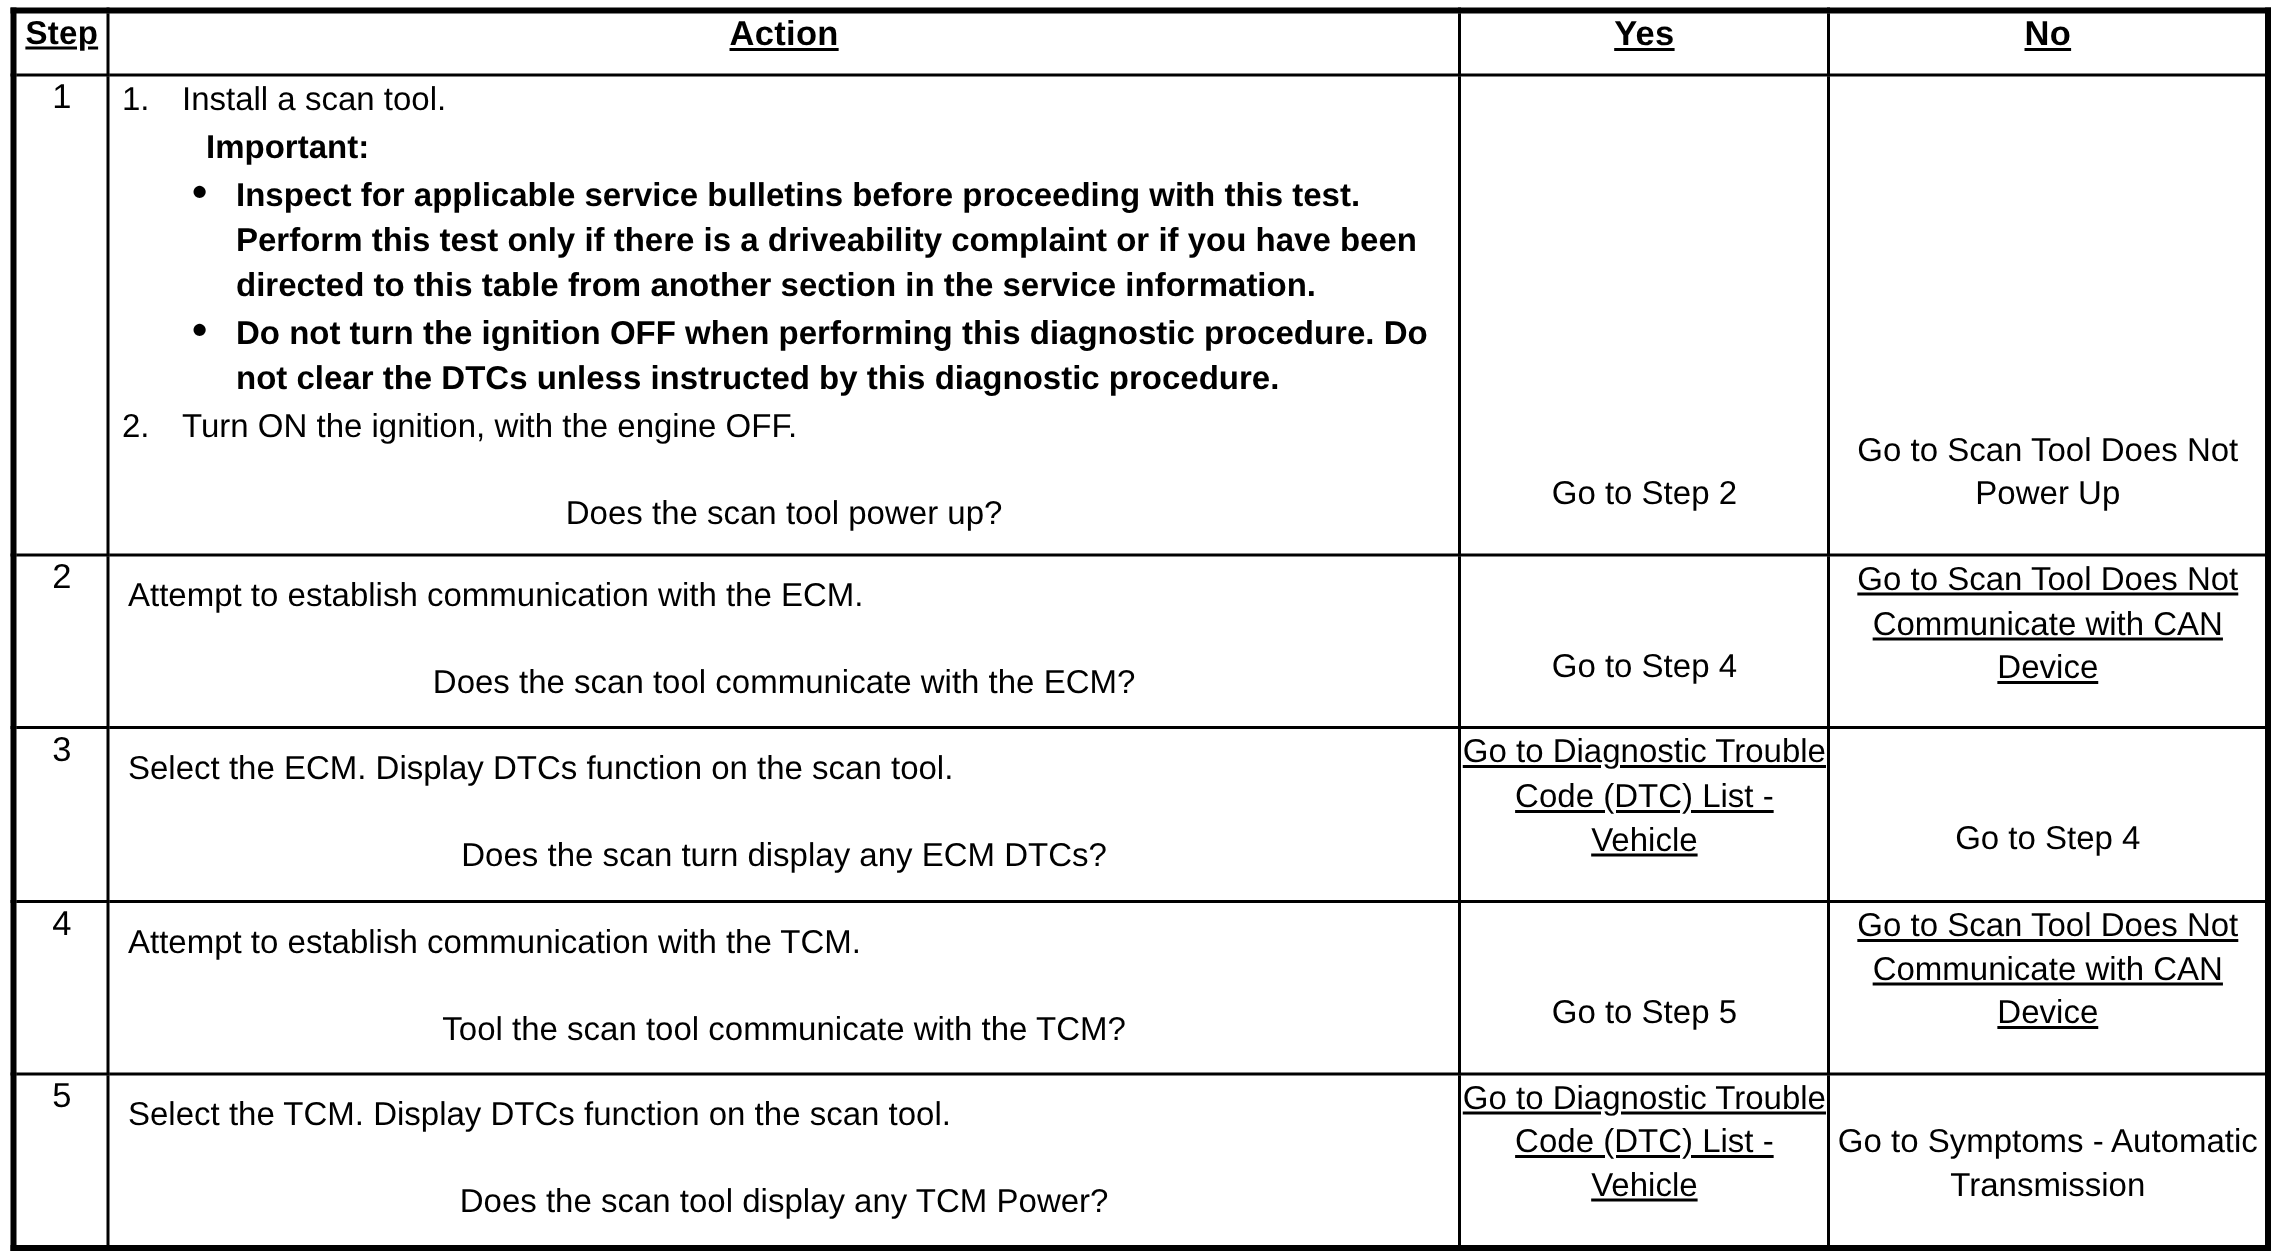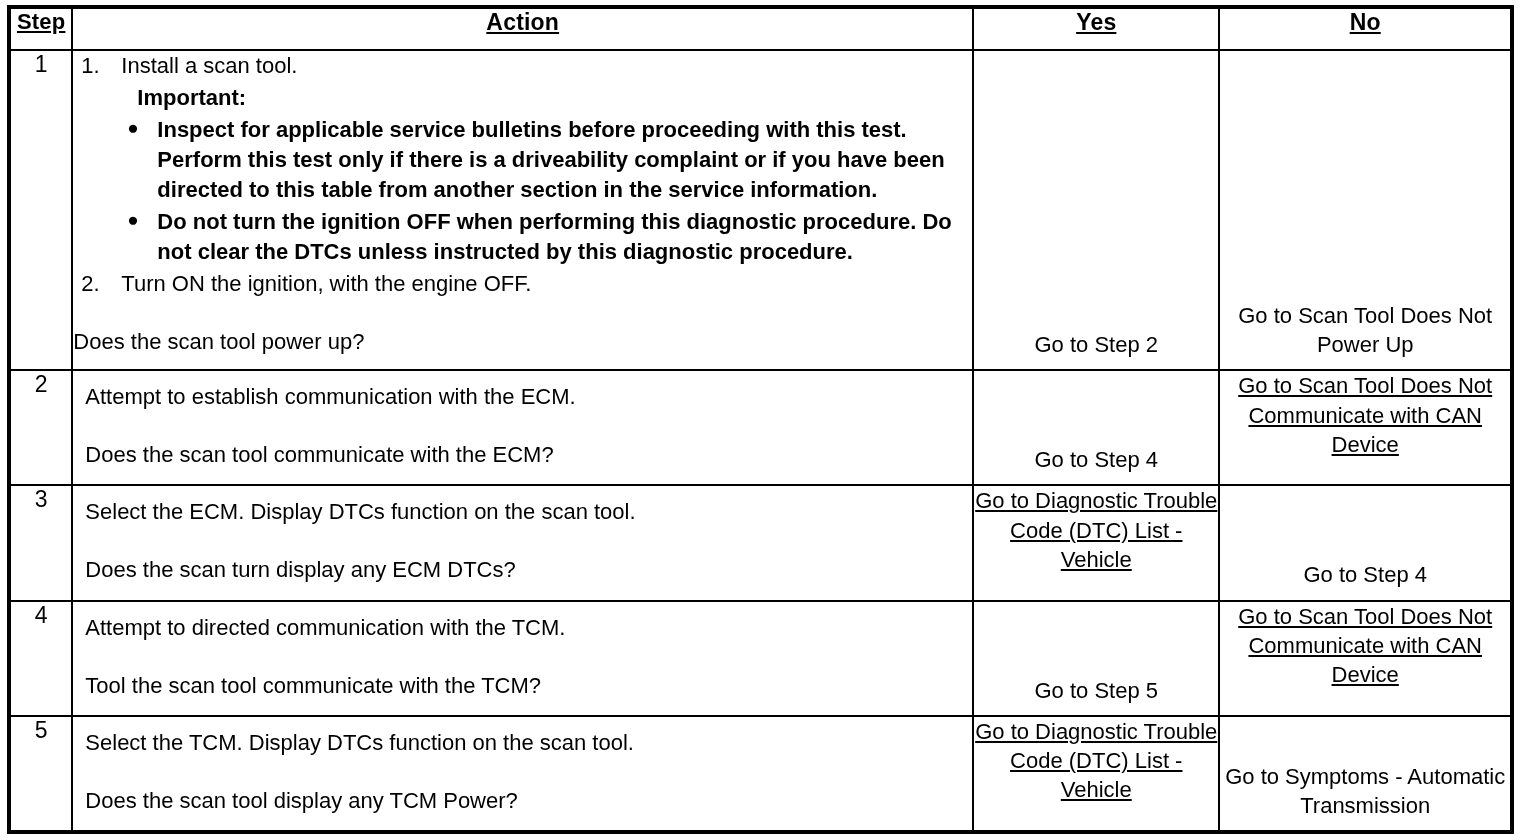--- a/index.html
+++ b/index.html
@@ -109,20 +109,21 @@
   .bullets > li > .dot {
     position: absolute;
     left: 6px;
     top: -1px;
     font-size: 19px;
     line-height: 1.52;
   }
 
   .question {
     margin-top: 28px;
+    text-align: center;
   }
 
   
   td.action-cell.plain {
     padding: 11px 12px 10px 12px;
   }
   td.action-cell.plain .lead { margin: 0; }
   td.action-cell.plain .question { }
 
   
@@ -130,21 +131,21 @@
     font-size: 22px;
     line-height: 1.33;
     text-align: center;
     padding: 10px 8px 9px 8px;
   }
   td.ans .ansbox {
     display: block;
   }
   td.ans.v-bottom {
     vertical-align: bottom;
-    padding-bottom: 10px;
+    padding-bottom: 26px;
   }
   td.ans.v-top {
     vertical-align: top;
     text-decoration: underline;
   }
 </style>
 </head>
 <body>
 
 <div class="sheet">
@@ -225,21 +226,21 @@
           <span class="ansbox">Go to Diagnostic Trouble Code (DTC) List - Vehicle</span>
         </td>
         <td class="ans v-bottom">
           <span class="ansbox">Go to Step 4</span>
         </td>
       </tr>
 
       <tr>
         <td class="step-cell">4</td>
         <td class="action-cell plain">
-          <div class="lead">Attempt to directed communication with the TCM.</div>
+          <div class="lead">Attempt to establish communication with the TCM.</div>
           <div class="question">Tool the scan tool communicate with the TCM?</div>
         </td>
         <td class="ans v-bottom">
           <span class="ansbox">Go to Step 5</span>
         </td>
         <td class="ans v-top">
           <span class="ansbox">Go to Scan Tool Does Not Communicate with CAN Device</span>
         </td>
       </tr>
 

